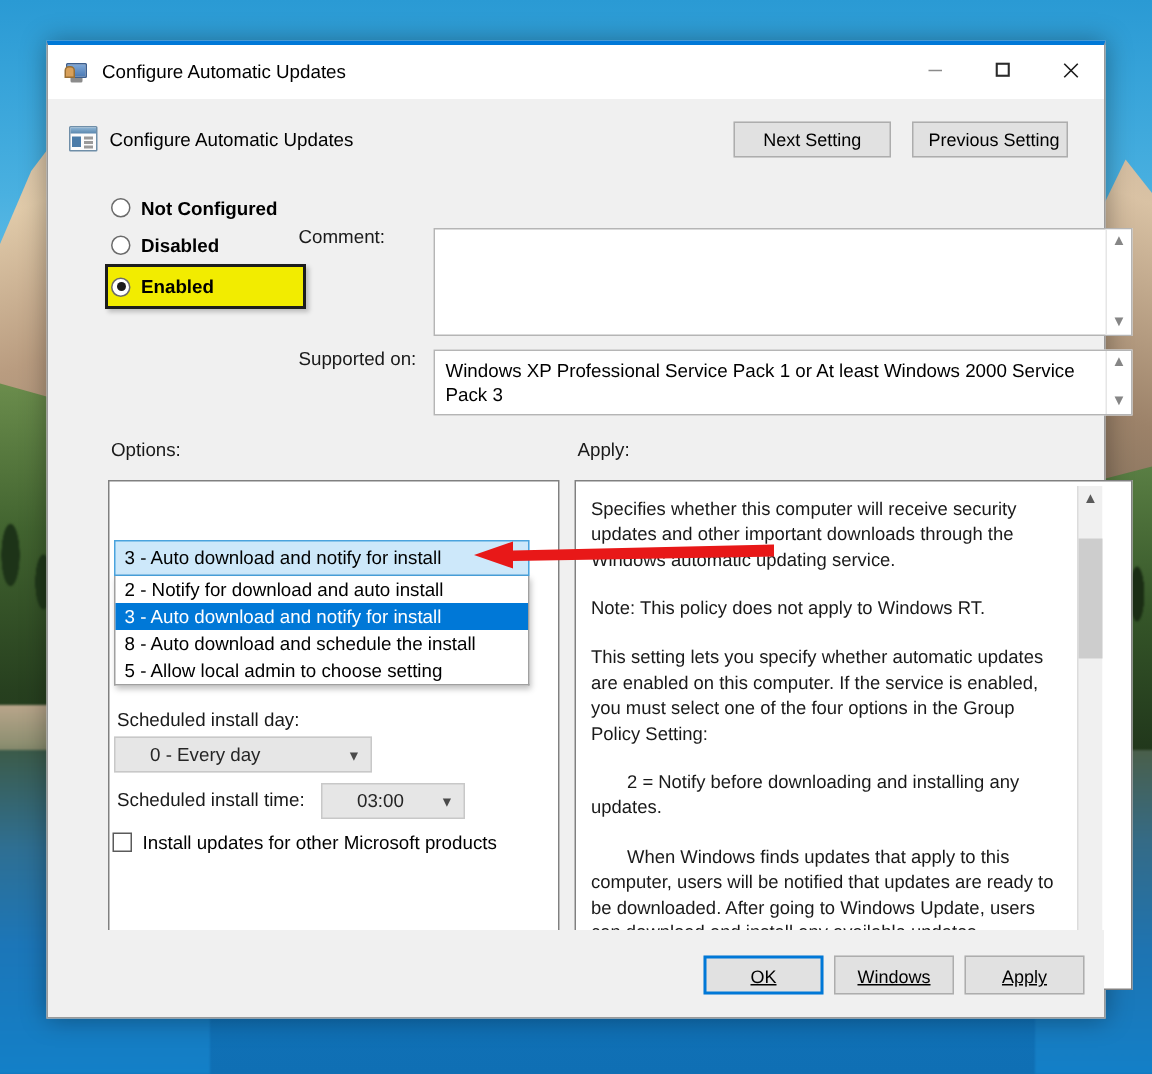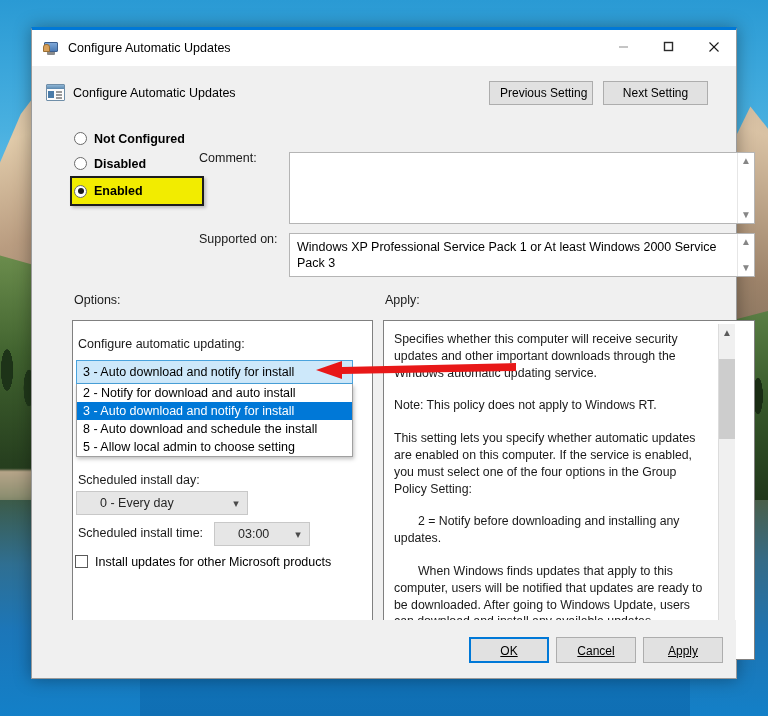--- a/index.html
+++ b/index.html
@@ -484,22 +484,22 @@
     <div class="header-icon">
       <div class="gp-icon-body"></div>
       <div class="gp-icon-top"></div>
       <div class="gp-icon-sq"></div>
       <div class="gp-icon-l1"></div>
       <div class="gp-icon-l2"></div>
       <div class="gp-icon-l3"></div>
     </div>
     <div class="header-title">Configure Automatic Updates</div>
     <div class="header-spacer"></div>
+    <button class="btn btn-next">Next Setting</button>
     <button class="btn btn-prev">Previous Setting</button>
-    <button class="btn btn-next">Next Setting</button>
   </div>
 
   <div class="radios">
     <div class="radio-row">
       <span class="radio-dot"></span>
       <span class="radio-label">Not Configured</span>
     </div>
     <div class="radio-row">
       <span class="radio-dot"></span>
       <span class="radio-label">Disabled</span>
@@ -527,21 +527,20 @@
       <span class="chev">▼</span>
     </div>
   </div>
 
   <div class="field-label lbl-options">Options:</div>
   <div class="field-label lbl-help">Apply:</div>
 
   <div class="groupbox gb-options"></div>
   <div class="groupbox gb-help"></div>
 
-  <div class="opt-label" style="left:46px; top:307px;">Configure automatic updating:</div>
 
   <div class="combo-main">
     <span class="combo-text">3 - Auto download and notify for install</span>
     <span class="combo-arrow">▾</span>
   </div>
 
   <div class="combo-list">
     <div class="combo-item">2 - Notify for download and auto install</div>
     <div class="combo-item sel">3 - Auto download and notify for install</div>
     <div class="combo-item">8 - Auto download and schedule the install</div>
@@ -579,21 +578,21 @@
       <div class="hs-track">
         <div class="hs-thumb"></div>
       </div>
       <span class="hs-down">▼</span>
     </div>
   </div>
 
   <div class="footer">
     <div class="footer-btns">
       <button class="fbtn primary">OK</button>
-      <button class="fbtn">Cancel</button>
+      <button class="fbtn">Windows</button>
       <button class="fbtn">Apply</button>
     </div>
   </div>
 </div>
 
 <svg id="red-arrow" viewBox="0 0 200 24">
   <polygon points="0,12 26,3 26,9 200,5 200,13 26,16 26,21" fill="#e81818"></polygon>
 </svg>
 
 </body></html>

